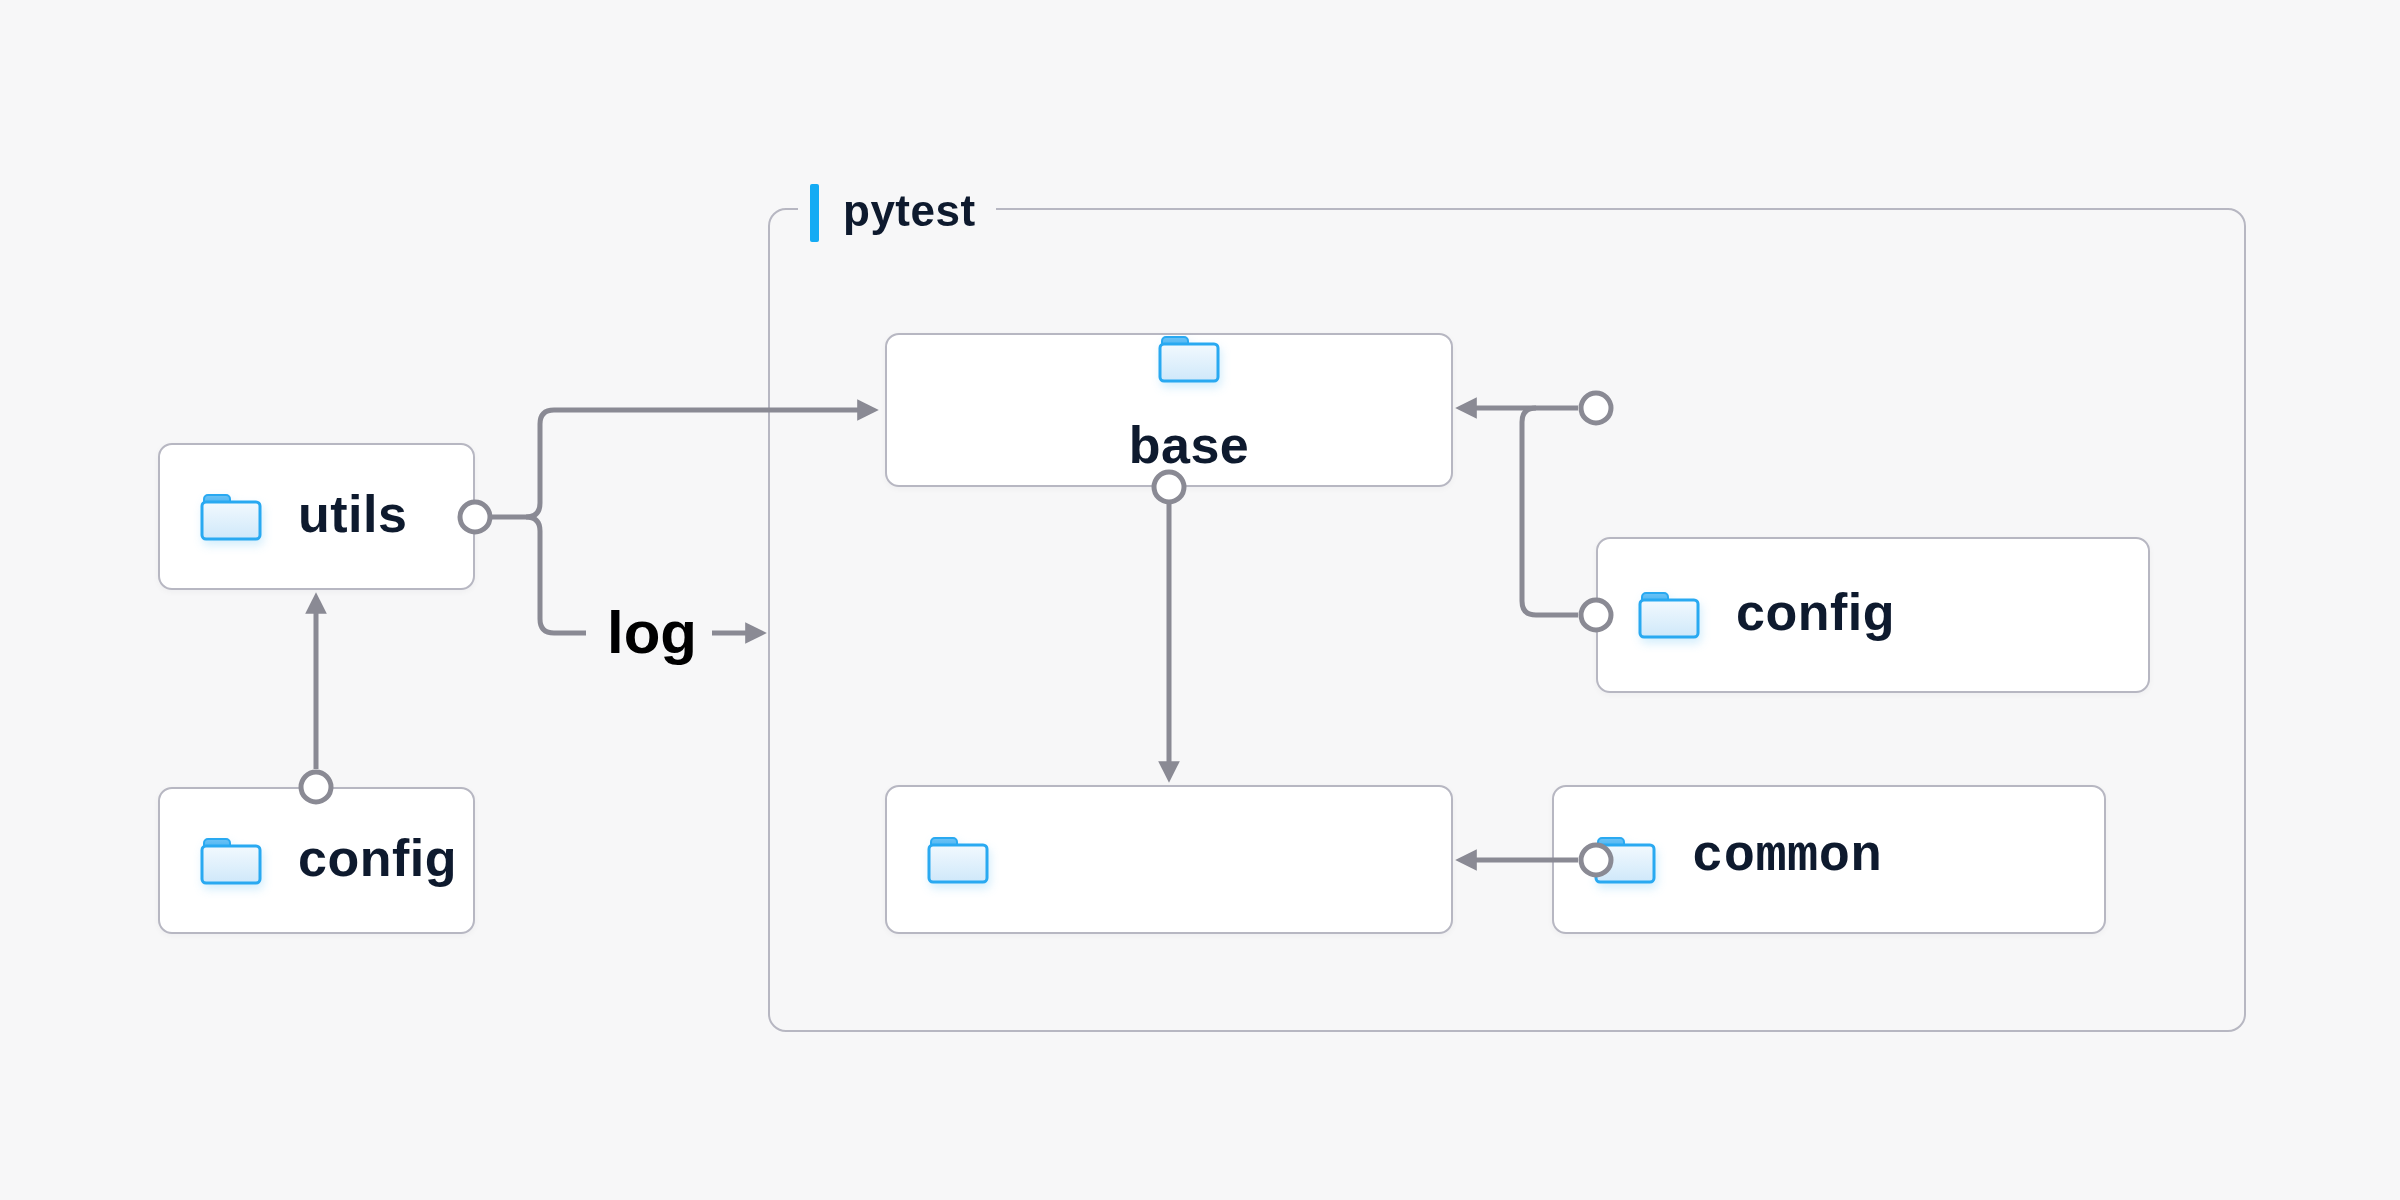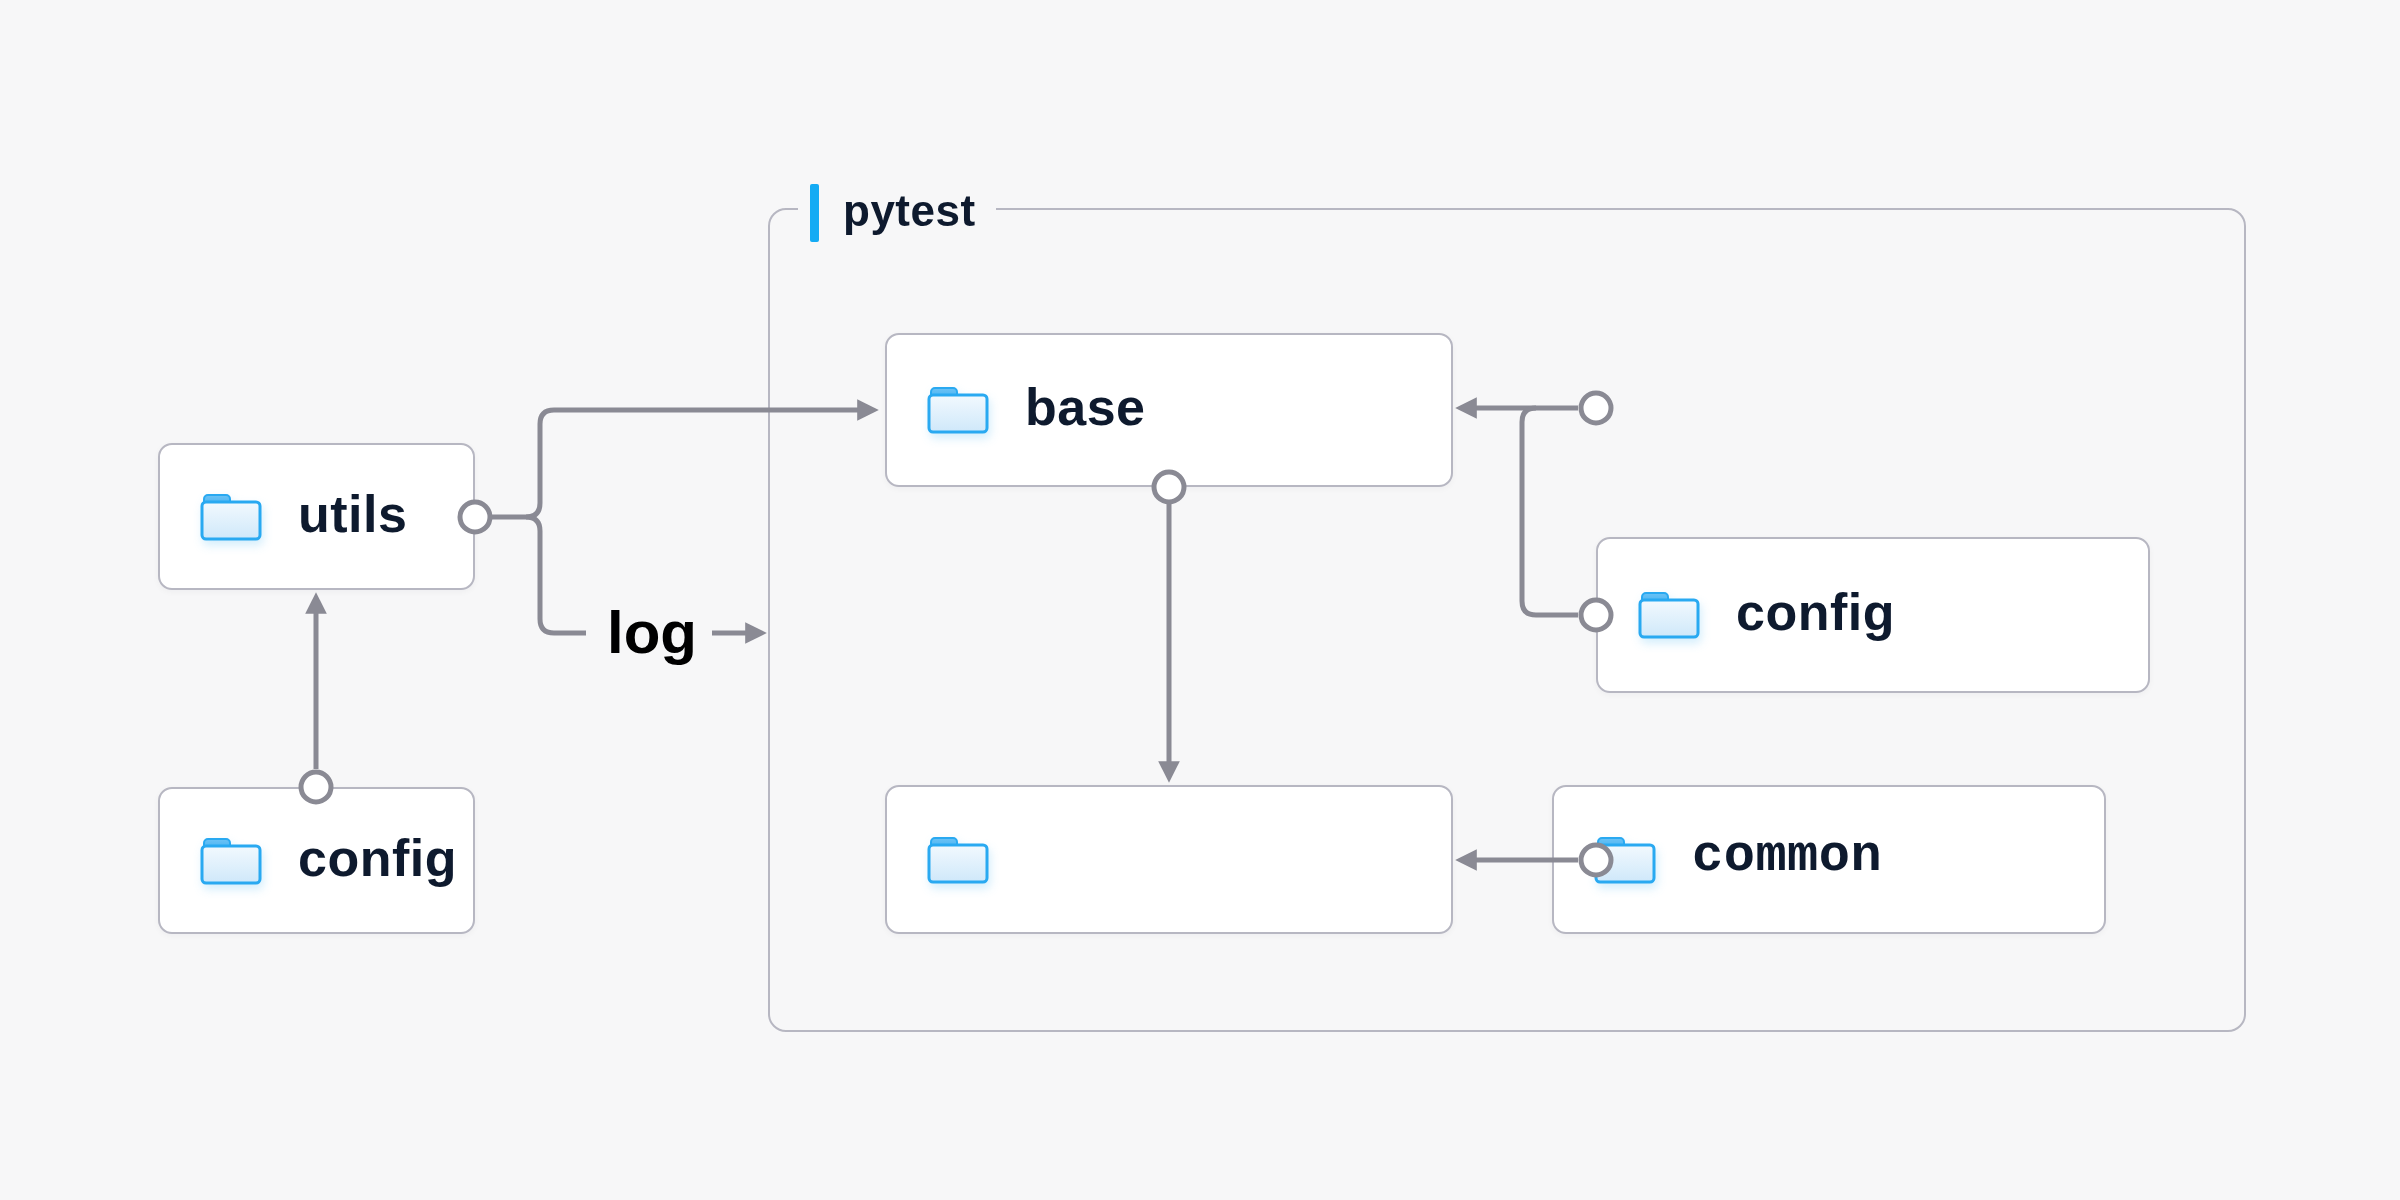--- a/index.html
+++ b/index.html
@@ -32,21 +32,21 @@
     position:absolute;z-index:2;background:#ffffff;
     border:2px solid #b7b7c2;border-radius:14px;
     display:flex;align-items:center;gap:36px;padding-left:40px;box-sizing:border-box;
     box-shadow:0 2px 6px rgba(16,24,40,0.04);
   }
   .node .label{font-size:52px;font-weight:700;color:#0e1a2e;letter-spacing:0.5px;line-height:1;padding-bottom:6px;}
   .folder{flex:none;filter:drop-shadow(2px 5px 5px rgba(42,169,241,0.20));}
 
   .node-utils    {left:158px; top:443px; width:317px; height:147px;}
   .node-config   {left:158px; top:787px; width:317px; height:147px;}
-  .node-base     {left:885px; top:333px; width:568px; height:154px;}
+  .node-base     {left:885px; top:333px; width:568px; height:154px;flex-direction:column;}
   .node-testcases{left:885px; top:785px; width:568px; height:149px;}
   .node-pymilvus {left:1596px;top:329px; width:554px; height:158px;}
   .node-check    {left:1596px;top:537px; width:554px; height:156px;}
   .node-common   {left:1552px;top:785px; width:554px; height:149px;font-family:Liberation Mono, monospace;}
 
   
   svg.wires{position:absolute;left:0;top:0;width:2400px;height:1200px;z-index:3;pointer-events:none;}
   .wire{fill:none;stroke:#8a8a94;stroke-width:5;}
   .dot{fill:#ffffff;stroke:#8a8a94;stroke-width:5;}
 

